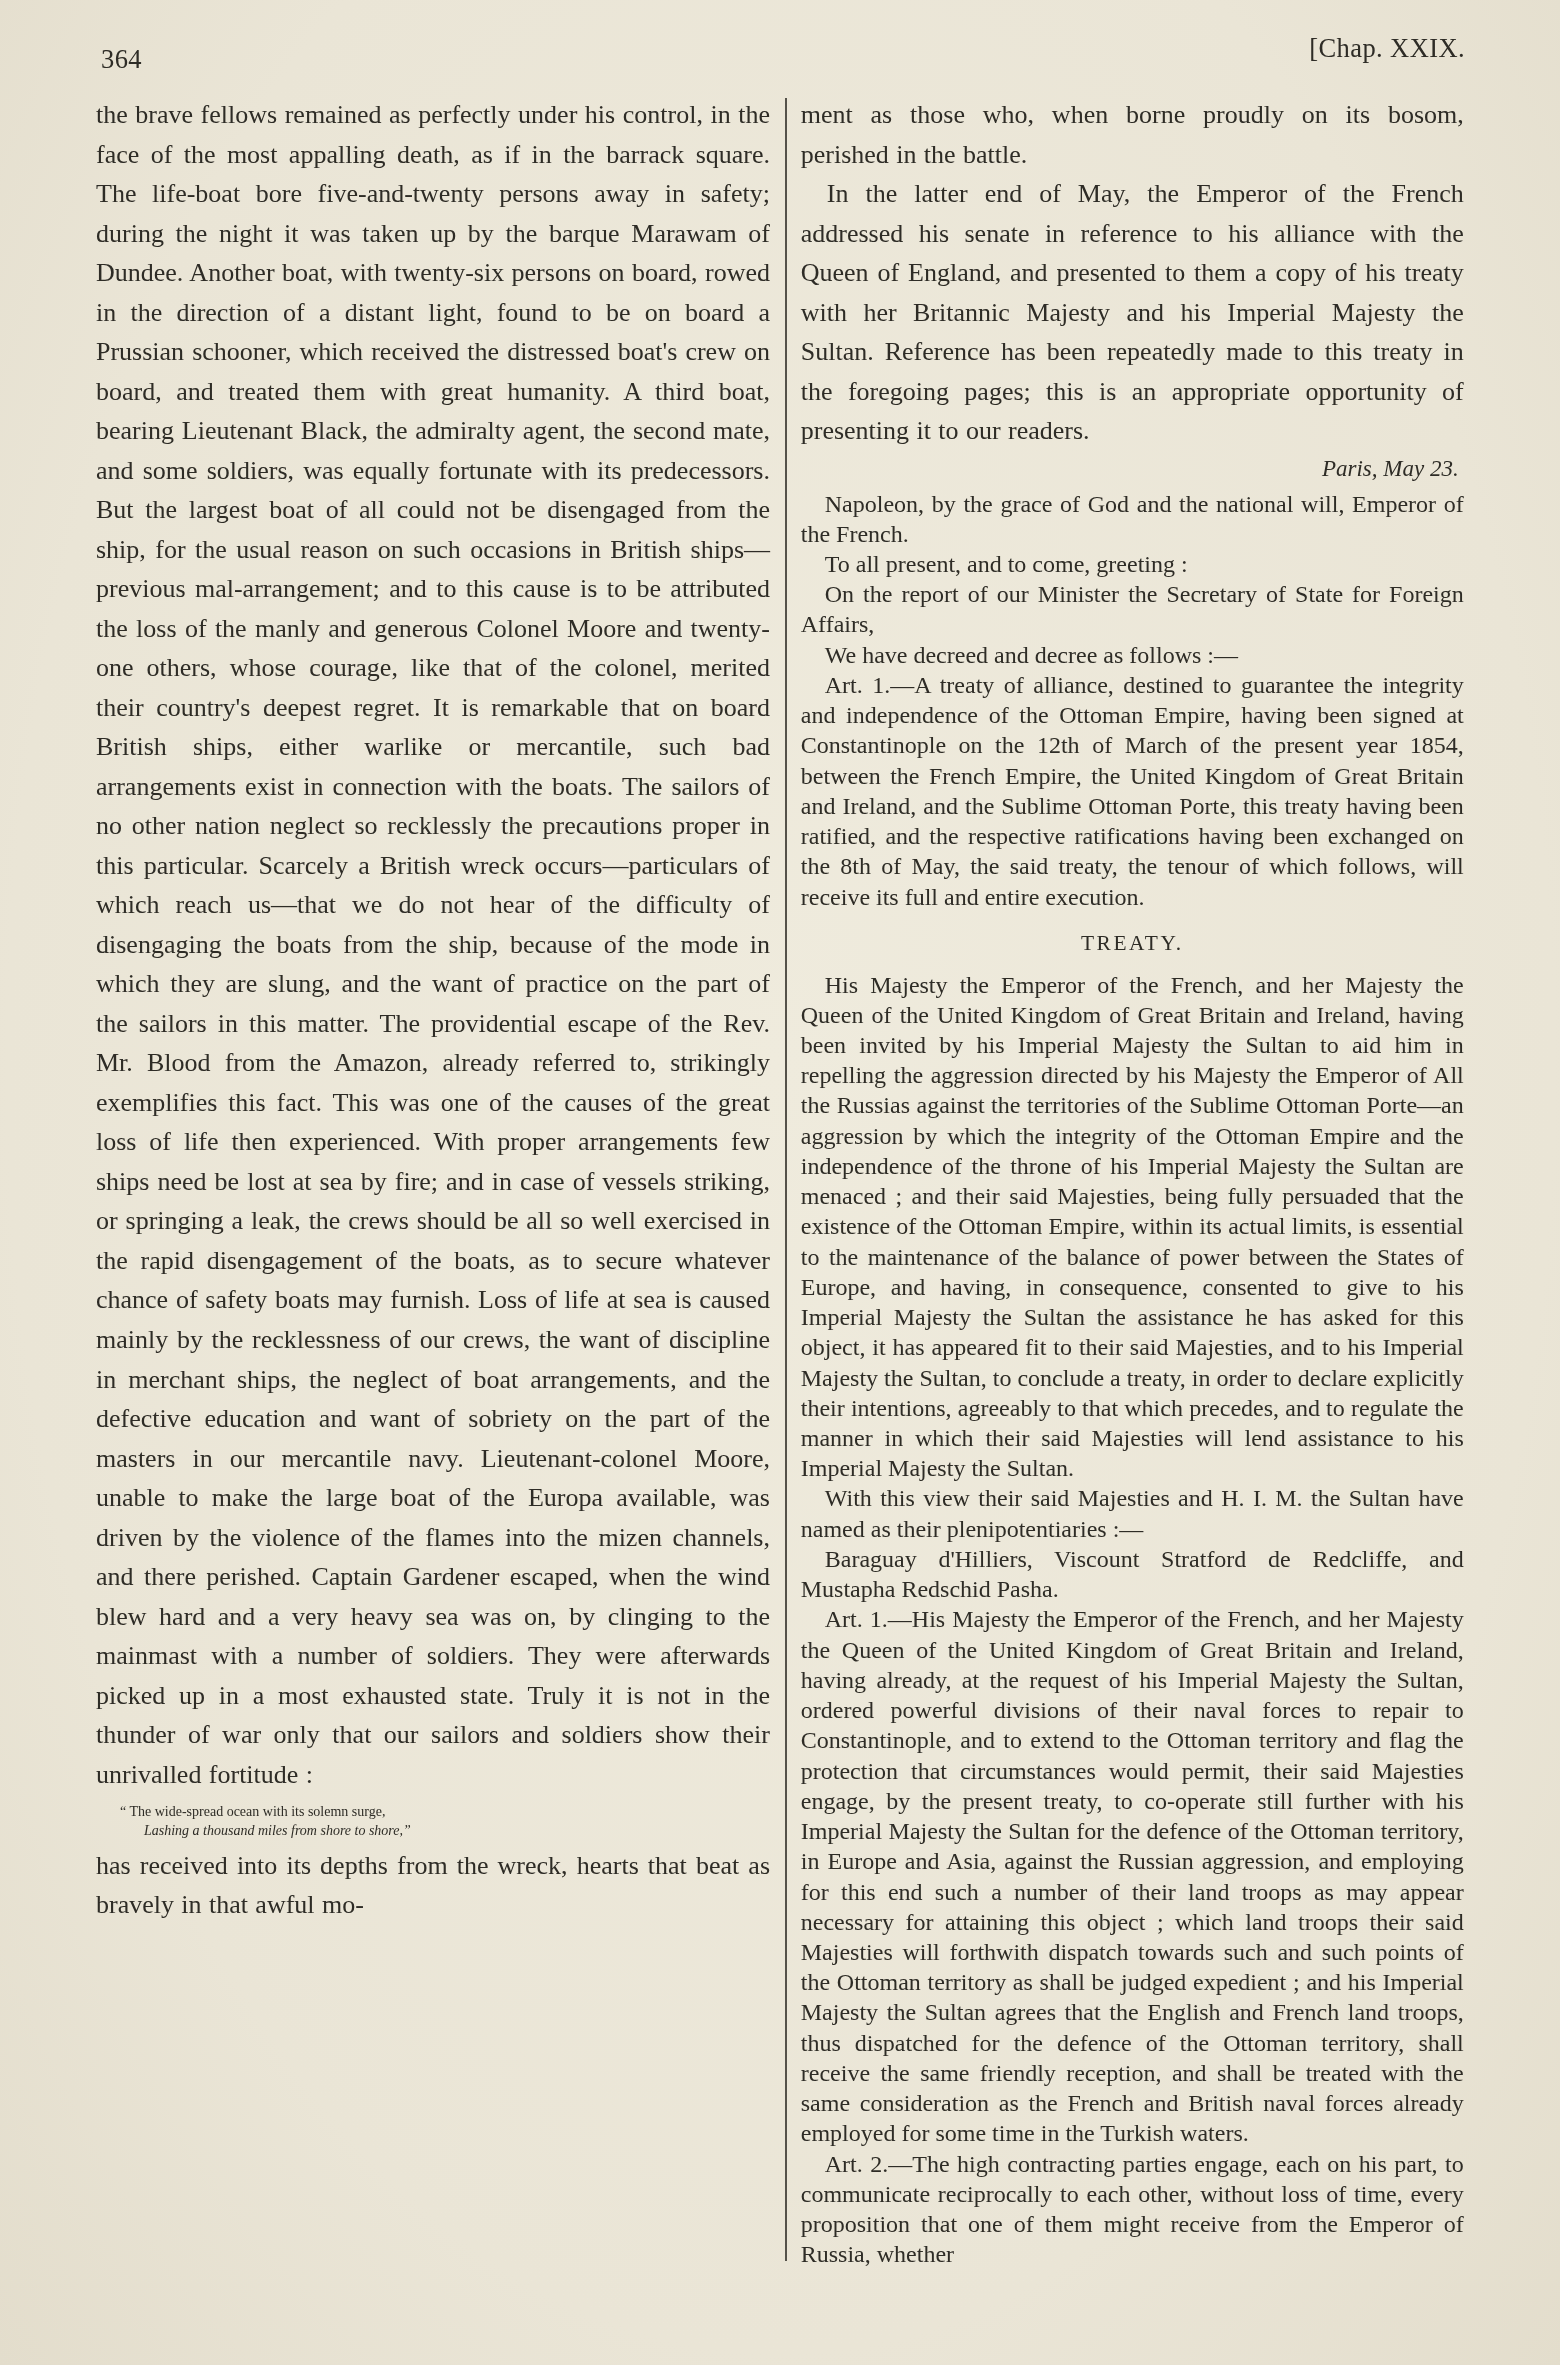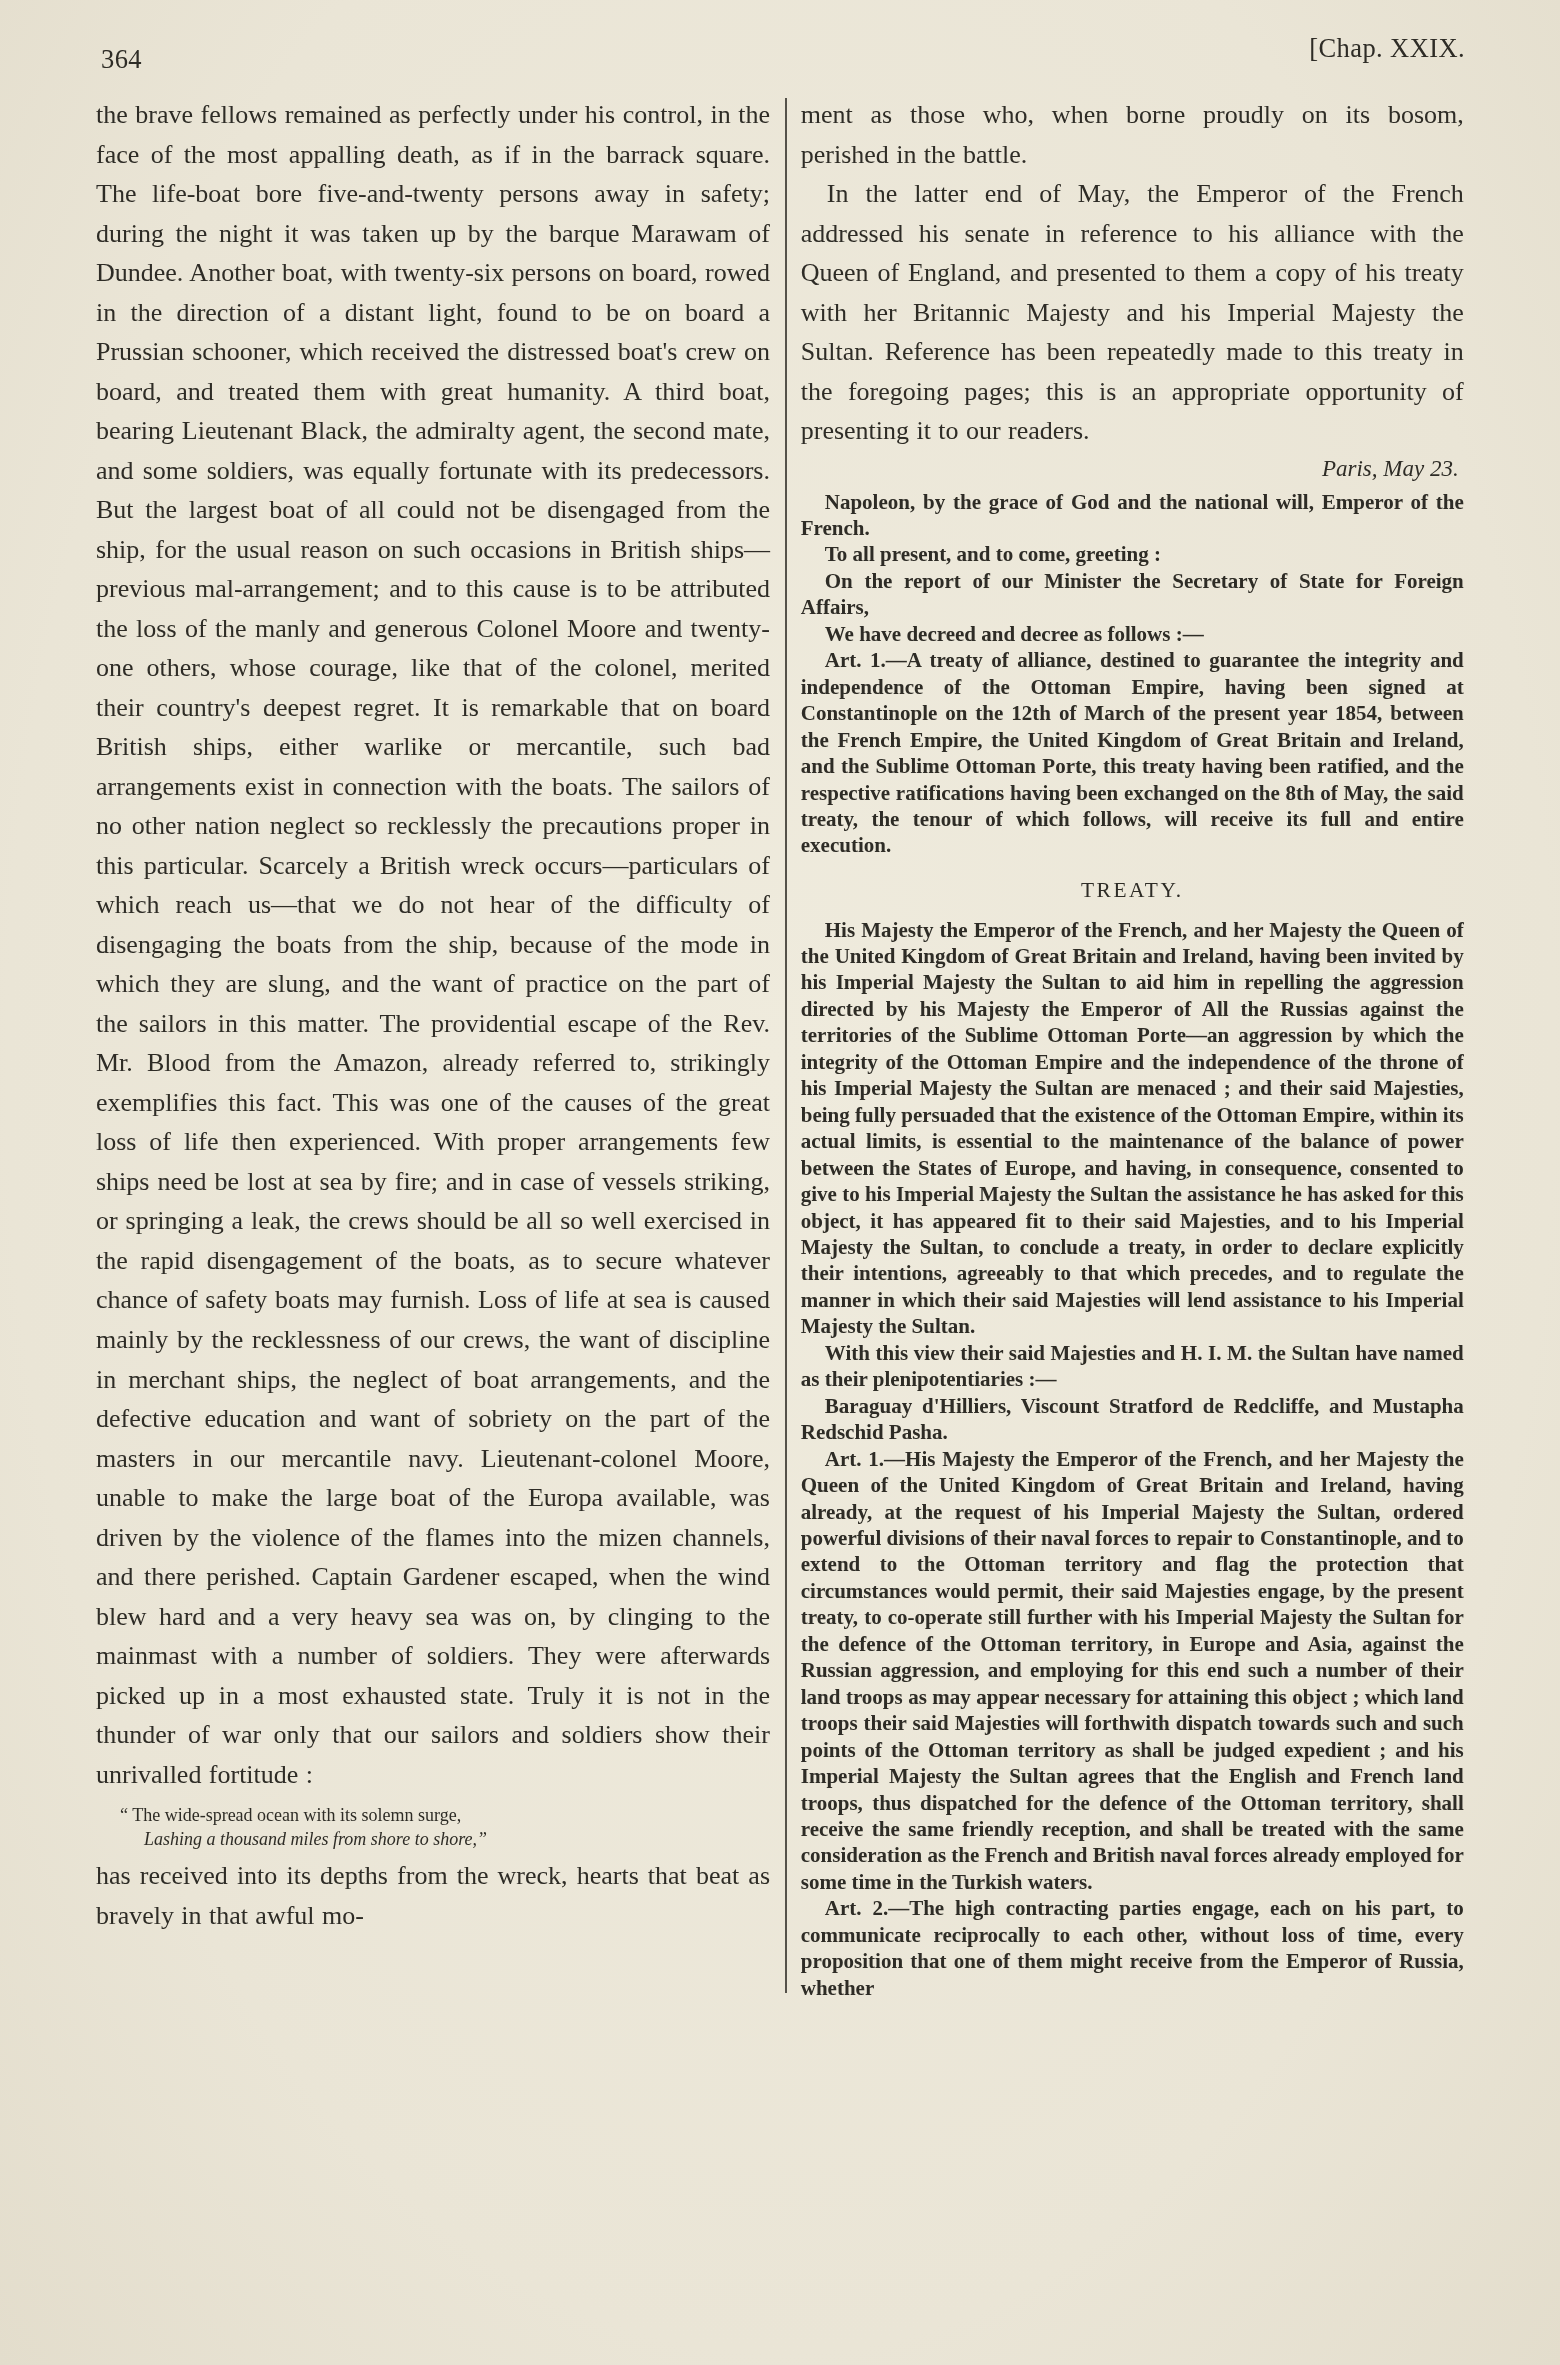--- a/index.html
+++ b/index.html
@@ -53,40 +53,39 @@
   .body-text {
     font-size: 26px;
     line-height: 1.52;
     text-align: justify;
     word-spacing: 0.9px;
   }
   .indent { text-indent: 26px; }
 
   .verse {
     margin: 8.6px 0 5.1px 24px;
-    font-size: 18px;
+    font-size: 14px;
     line-height: 1.35;
   }
   .verse .v2 { margin-left: 24px; font-style: italic; }
 
   .cont { margin-top: 3.4px; }
 
   .dateline {
     font-style: italic;
     text-align: right;
     font-size: 23px;
     margin: 5.1px 5.1px 6.8px 0;
   }
 
   .small-text {
-    font-size: 21px;
+    font-size: 24px;
     line-height: 1.26;
     text-align: justify;
     text-indent: 24px;
-    font-weight: bold;
   }
 
   .treaty-heading {
     text-align: center;
     font-size: 21.4px;
     letter-spacing: 2.6px;
     margin: 19px 0 13.7px 0;
   }
 </style>
 </head>

